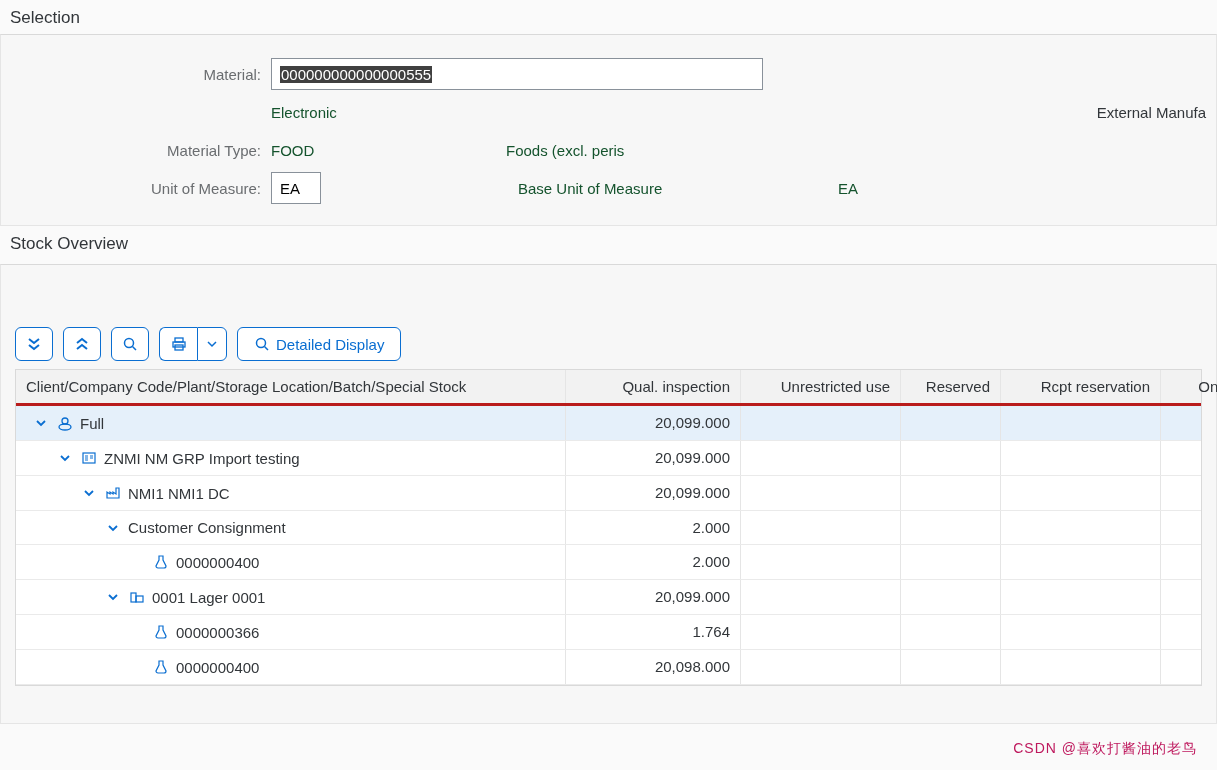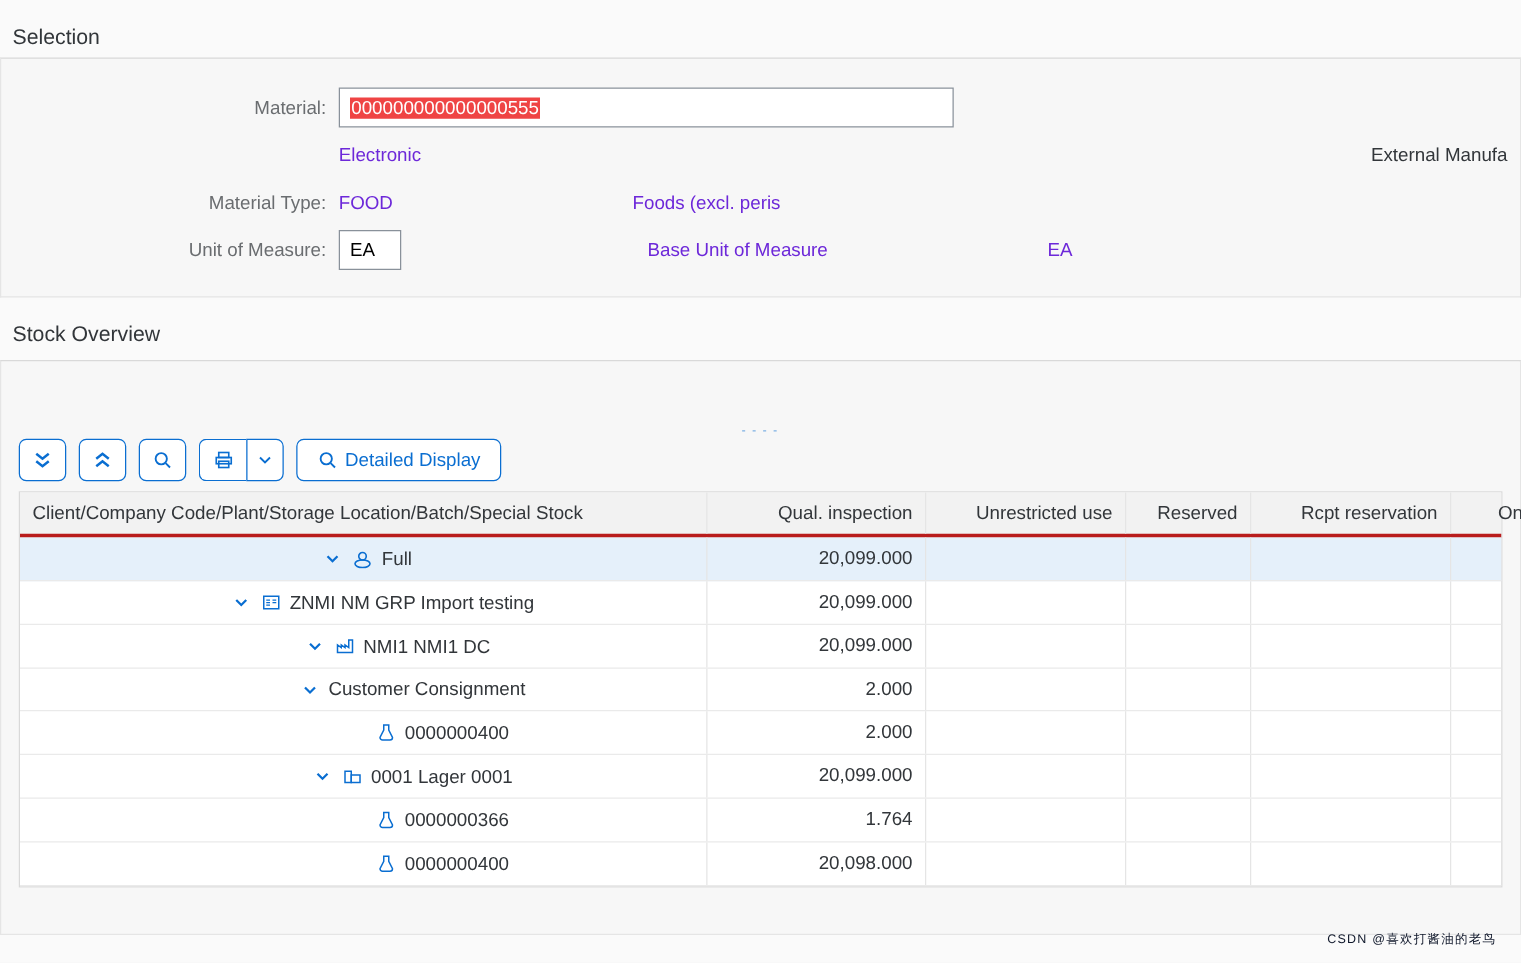--- a/index.html
+++ b/index.html
@@ -1,29 +1,29 @@
 <!DOCTYPE html>
 <html><head>
 <meta charset="utf-8">
 <style>
   * { box-sizing: border-box; margin: 0; padding: 0; }
   body { font-family: Arial, Helvetica, sans-serif; font-size: 15px; color: #32363a; background: #fafafa; width: 1217px; height: 770px; overflow: hidden; position: relative; }
 
-  .section-title { font-size: 17px; color: #32363a; padding: 8px 10px 6px; margin-top: 12px; }
+  .section-title { font-size: 17px; color: #32363a; padding: 8px 10px 6px; }
 
   .selection-form { border: 1px solid #e5e5e5; border-top: 1px solid #d9d9d9; background: #f7f7f7; padding: 20px 10px 18px; }
   .form-row { display: flex; align-items: center; min-height: 38px; }
   .form-label { width: 260px; text-align: right; color: #6a6d70; padding-right: 10px; }
   .form-value { display: flex; align-items: center; gap: 10px; }
 
   .text-input { width: 492px; height: 32px; border: 1px solid #89919a; padding: 0 8px; font-size: 15px; background: #fff; }
   .text-input.small { width: 50px; }
-  .material-value { background:#ef4444; color:#fff; padding:0 1px; }
-
-  .desc-text { color: #6d28d9; }
+  .material-value { background:#404040; color:#fff; padding:0 1px; }
+
+  .desc-text { color: #14532d; }
   .right-label { position: absolute; right: 0; color: #32363a; }
 
   .overview-wrap { border: 1px solid #e5e5e5; border-top: 1px solid #d9d9d9; background: #f7f7f7; margin-top: 4px; padding-top: 50px; min-height: 460px; }
 
   .splitter { height: 6px; text-align: center; color:#0854a0; font-size:10px; letter-spacing:1px; overflow:hidden; }
   .splitter::before { content:"■ ■ ■ ■"; font-size:5px; letter-spacing:2px; color:#0a6ed1; }
 
   .toolbar { display: flex; gap: 10px; padding: 6px 14px 8px; align-items: center; }
   .btn { height: 34px; min-width: 38px; border: 1px solid #0a6ed1; border-radius: 6px; background: #fff; color: #0a6ed1; display: inline-flex; align-items: center; justify-content: center; padding: 0 10px; cursor: pointer; font-size: 15px; gap: 6px; }
   .btn .icon { display:inline-flex; }
@@ -33,28 +33,28 @@
   .btn-text { padding: 0 16px; }
 
   .table { background:#fff; border:1px solid #d9d9d9; margin: 0 14px; }
   .thead, .trow { display:grid; grid-template-columns: 550px 175px 160px 100px 160px 90px; }
   .thead { background:#f2f2f2; border-bottom:3px solid #b91c1c; }
   .th, .td { padding: 8px 10px; border-right:1px solid #e5e5e5; white-space: nowrap; overflow:hidden; text-overflow: ellipsis; }
   .th { color:#32363a; font-weight: normal; }
   .th.r, .td.r { text-align: right; }
   .trow { border-bottom:1px solid #eaeaea; }
   .trow.sel { background:#e5f0fa; }
-  .tree-cell { display:flex; align-items:center; gap:6px;justify-content:center; }
+  .tree-cell { display:flex; align-items:center; gap:6px; }
 
   .expand { width:18px; color:#0a6ed1; cursor:pointer; display:inline-flex; justify-content:center; }
   .expand svg { width:12px; height:12px; }
   .spacer { display:inline-block; }
   .node-icon { width:18px; height:18px; color:#0a6ed1; display:inline-flex; align-items:center; justify-content:center; }
 
-  .watermark { position:absolute; bottom:12px; right:20px; color:#0f172a; font-size:10px; font-family: "Microsoft YaHei", sans-serif; letter-spacing:1px; }
+  .watermark { position:absolute; bottom:12px; right:20px; color:#be185d; font-size:14px; font-family: "Microsoft YaHei", sans-serif; letter-spacing:1px; }
 </style>
 </head>
 <body>
 
 <div class="section-title">Selection</div>
 <div class="selection-form">
 
   <div class="form-row">
     <div class="form-label">Material:</div>
     <div class="form-value">

